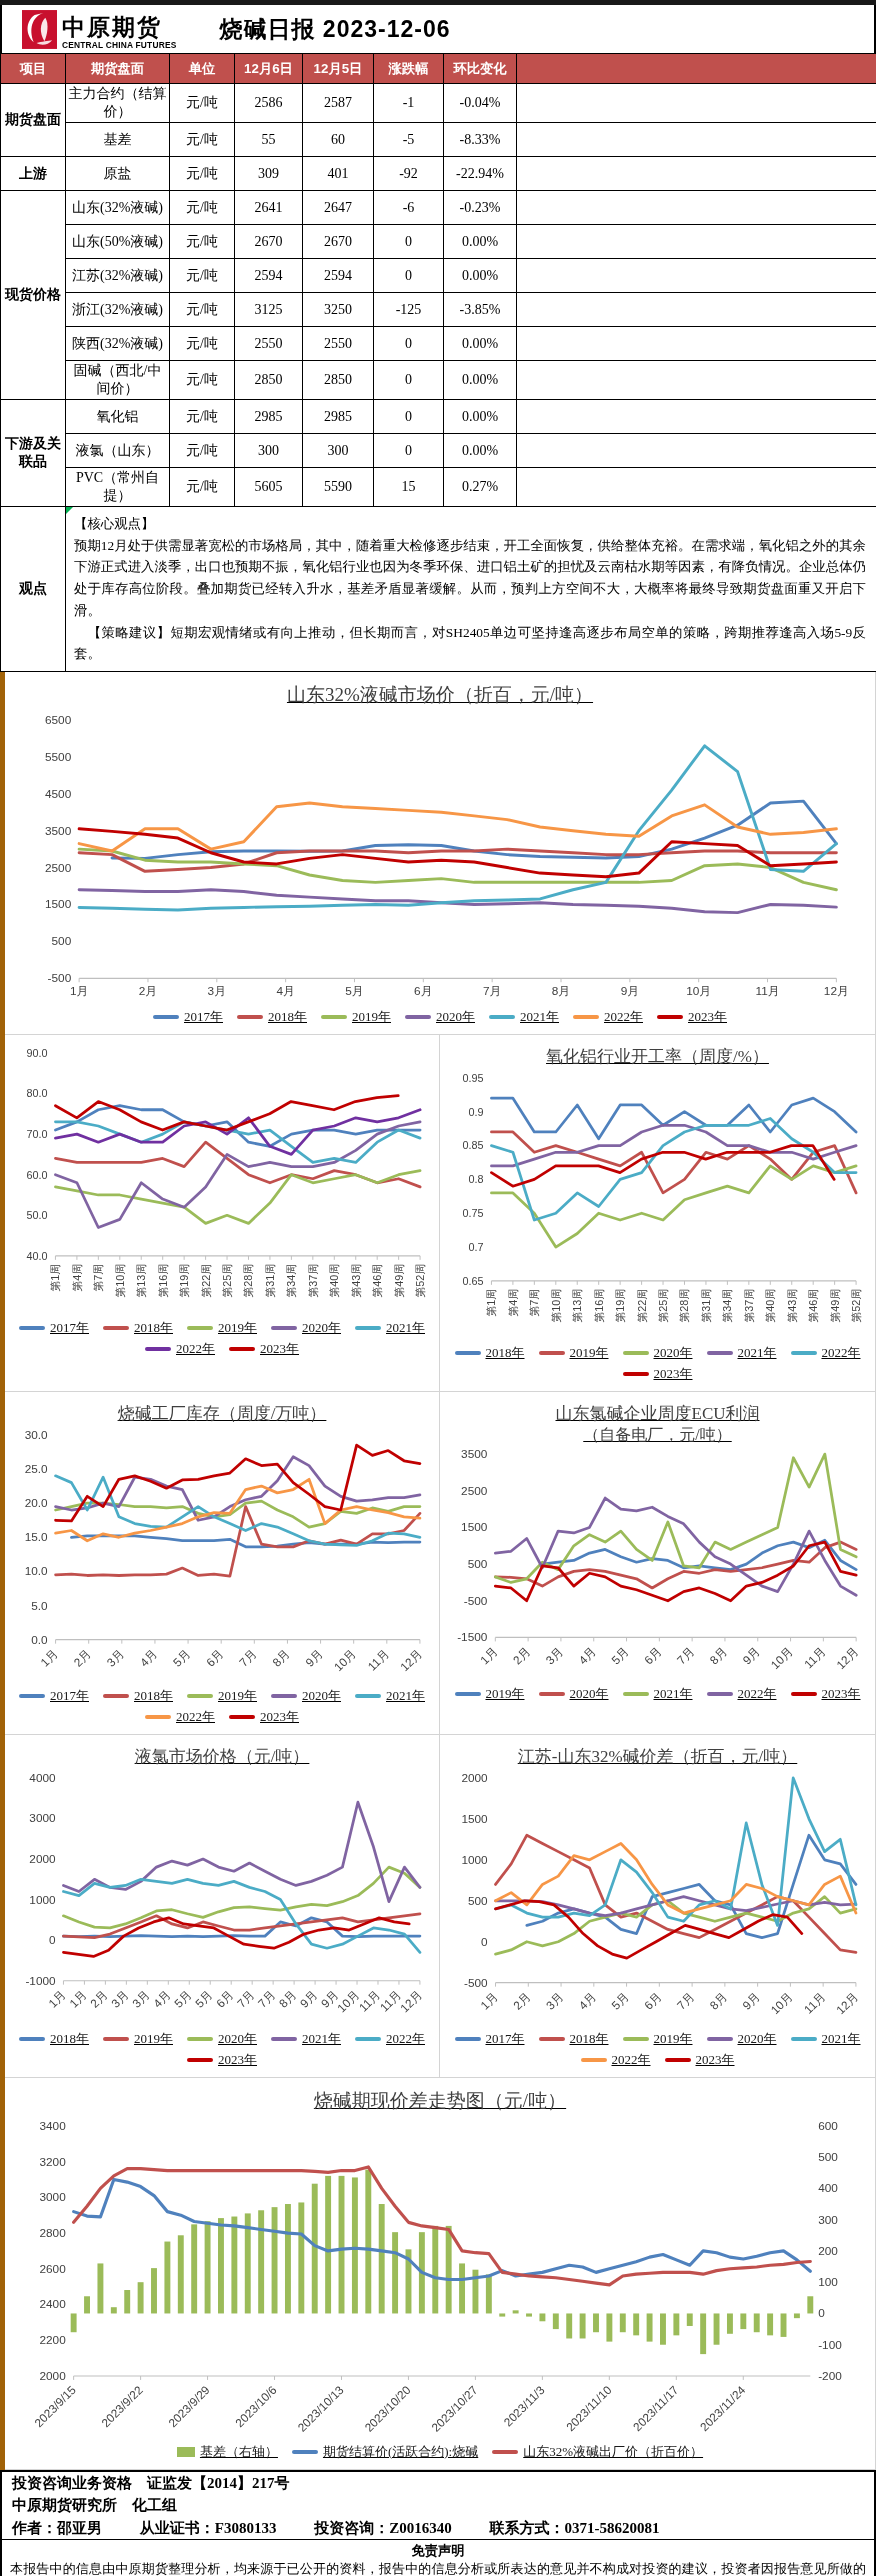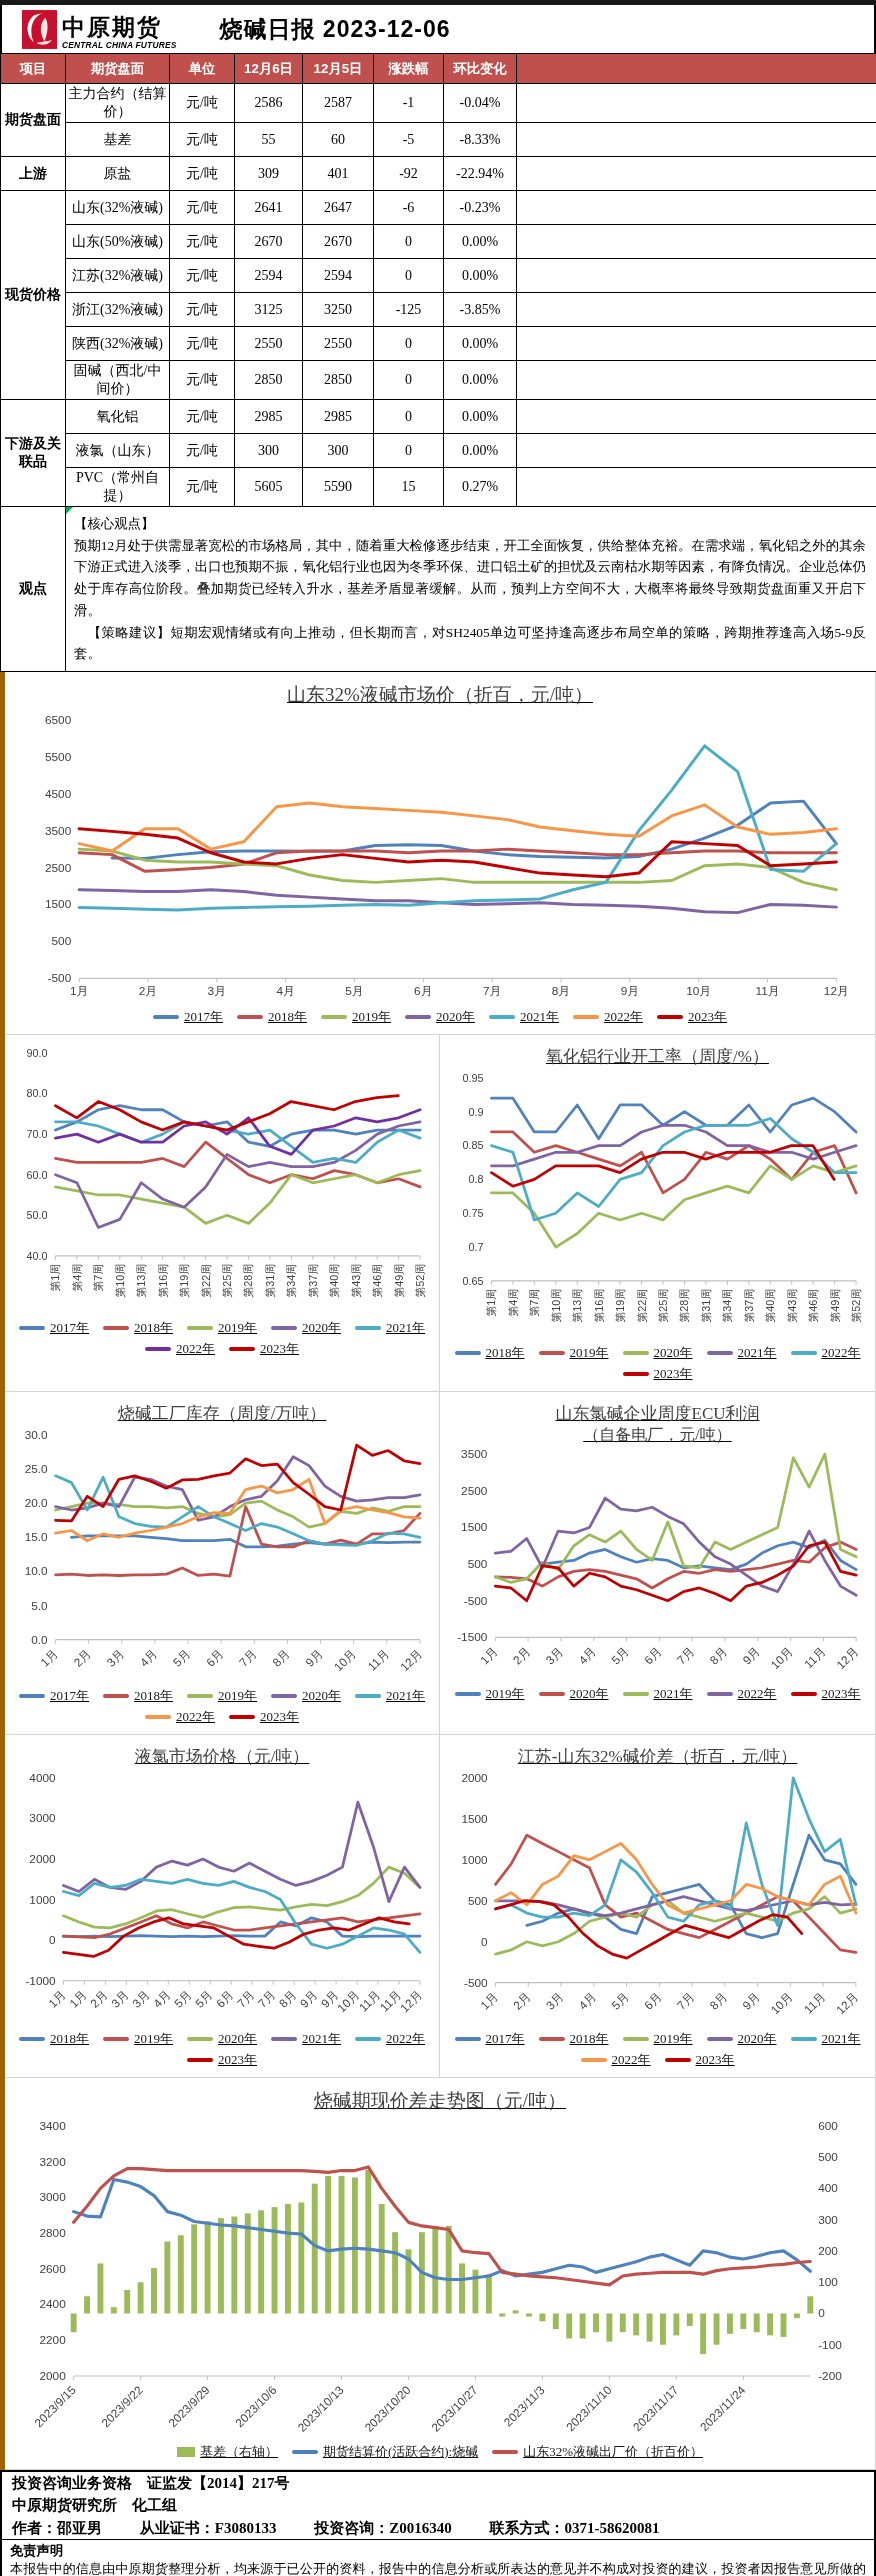--- a/index.html
+++ b/index.html
@@ -4,21 +4,21 @@
 <style>
   html,body{margin:0;padding:0;background:#fff;}
   .page{width:876px;font-family:"Liberation Serif",serif;color:#000;background:#fff;}
   .topbar{height:5px;background:#191919;}
   
   .hdr{display:flex;align-items:center;border-left:2px solid #000;border-right:2px solid #000;padding:3px 8px 2px 8px;height:43px;}
   .logo-wrap{display:flex;align-items:flex-end;gap:5px;padding-left:12px;}
   .logo-box{width:35px;height:39px;}
   .brand-col{line-height:1;}
   .brand-cn{font-size:23px;font-weight:700;font-family:"Liberation Serif",serif;letter-spacing:2px;}
-  .brand-en{font-size:8.4px;font-weight:700;font-family:"Liberation Sans",sans-serif;letter-spacing:0.2px;margin-top:2px;font-style:italic;}
+  .brand-en{font-size:8.4px;font-weight:700;font-family:"Liberation Sans",sans-serif;letter-spacing:0.2px;margin-top:2px;}
   .rpt-title{font-family:"Liberation Sans",sans-serif;font-weight:700;font-size:23px;margin-left:43px;letter-spacing:1px;}
   
   table.main{border-collapse:collapse;width:876px;table-layout:fixed;}
   table.main th,table.main td{border:1px solid #000;text-align:center;vertical-align:middle;font-size:14px;overflow:hidden;}
   table.main th{background:#C0504D;color:#fff;font-family:"Liberation Sans",sans-serif;font-weight:700;height:27px;font-size:13.3px;}
   table.main td{height:31px;}
   td.cat{font-weight:700;font-family:"Liberation Sans",sans-serif;font-size:13.3px;}
   td.vp{text-align:left;padding:6px 10px 6px 8px;height:auto;position:relative;}
   .vp-line{font-size:13.4px;line-height:1.62;text-align:justify;}
   .vp-tri{position:absolute;top:0;left:0;width:0;height:0;border-top:7px solid #00B050;border-right:7px solid transparent;}
@@ -36,21 +36,21 @@
   .chart-cell svg text{font-family:"Liberation Sans",sans-serif;font-size:12px;fill:#404040;}
   .small-ticks svg text{font-size:11px;}
   .legend{display:flex;flex-wrap:wrap;justify-content:center;column-gap:14px;row-gap:3px;padding:2px 8px 8px 8px;}
   .lg-item{display:inline-flex;align-items:center;gap:5px;font-size:13px;color:#1a1a1a;font-family:"Liberation Serif",serif;}
   .sw-line{display:inline-block;width:26px;height:4px;border-radius:2px;}
   .sw-bar{display:inline-block;width:18px;height:10px;}
   
   .foot{border:2px solid #000;border-bottom:1px solid #000;padding:0 10px;font-weight:700;font-size:15px;line-height:1.5;font-family:"Liberation Serif",serif;}
   .foot .l3 span{margin-right:34px;}
   .disc{border:2px solid #000;border-top:none;padding:2px 8px 6px 8px;}
-  .disc-title{text-align:left;font-weight:700;font-size:13.3px;}
+  .disc-title{text-align:center;font-weight:700;font-size:13.3px;}
   .disc-body{font-size:13px;line-height:1.45;text-align:justify;}
 </style>
 </head>
 <body>
 
 <div class="page">
   <div class="topbar"></div>
 
   <div class="hdr">
     <div class="logo-wrap">

